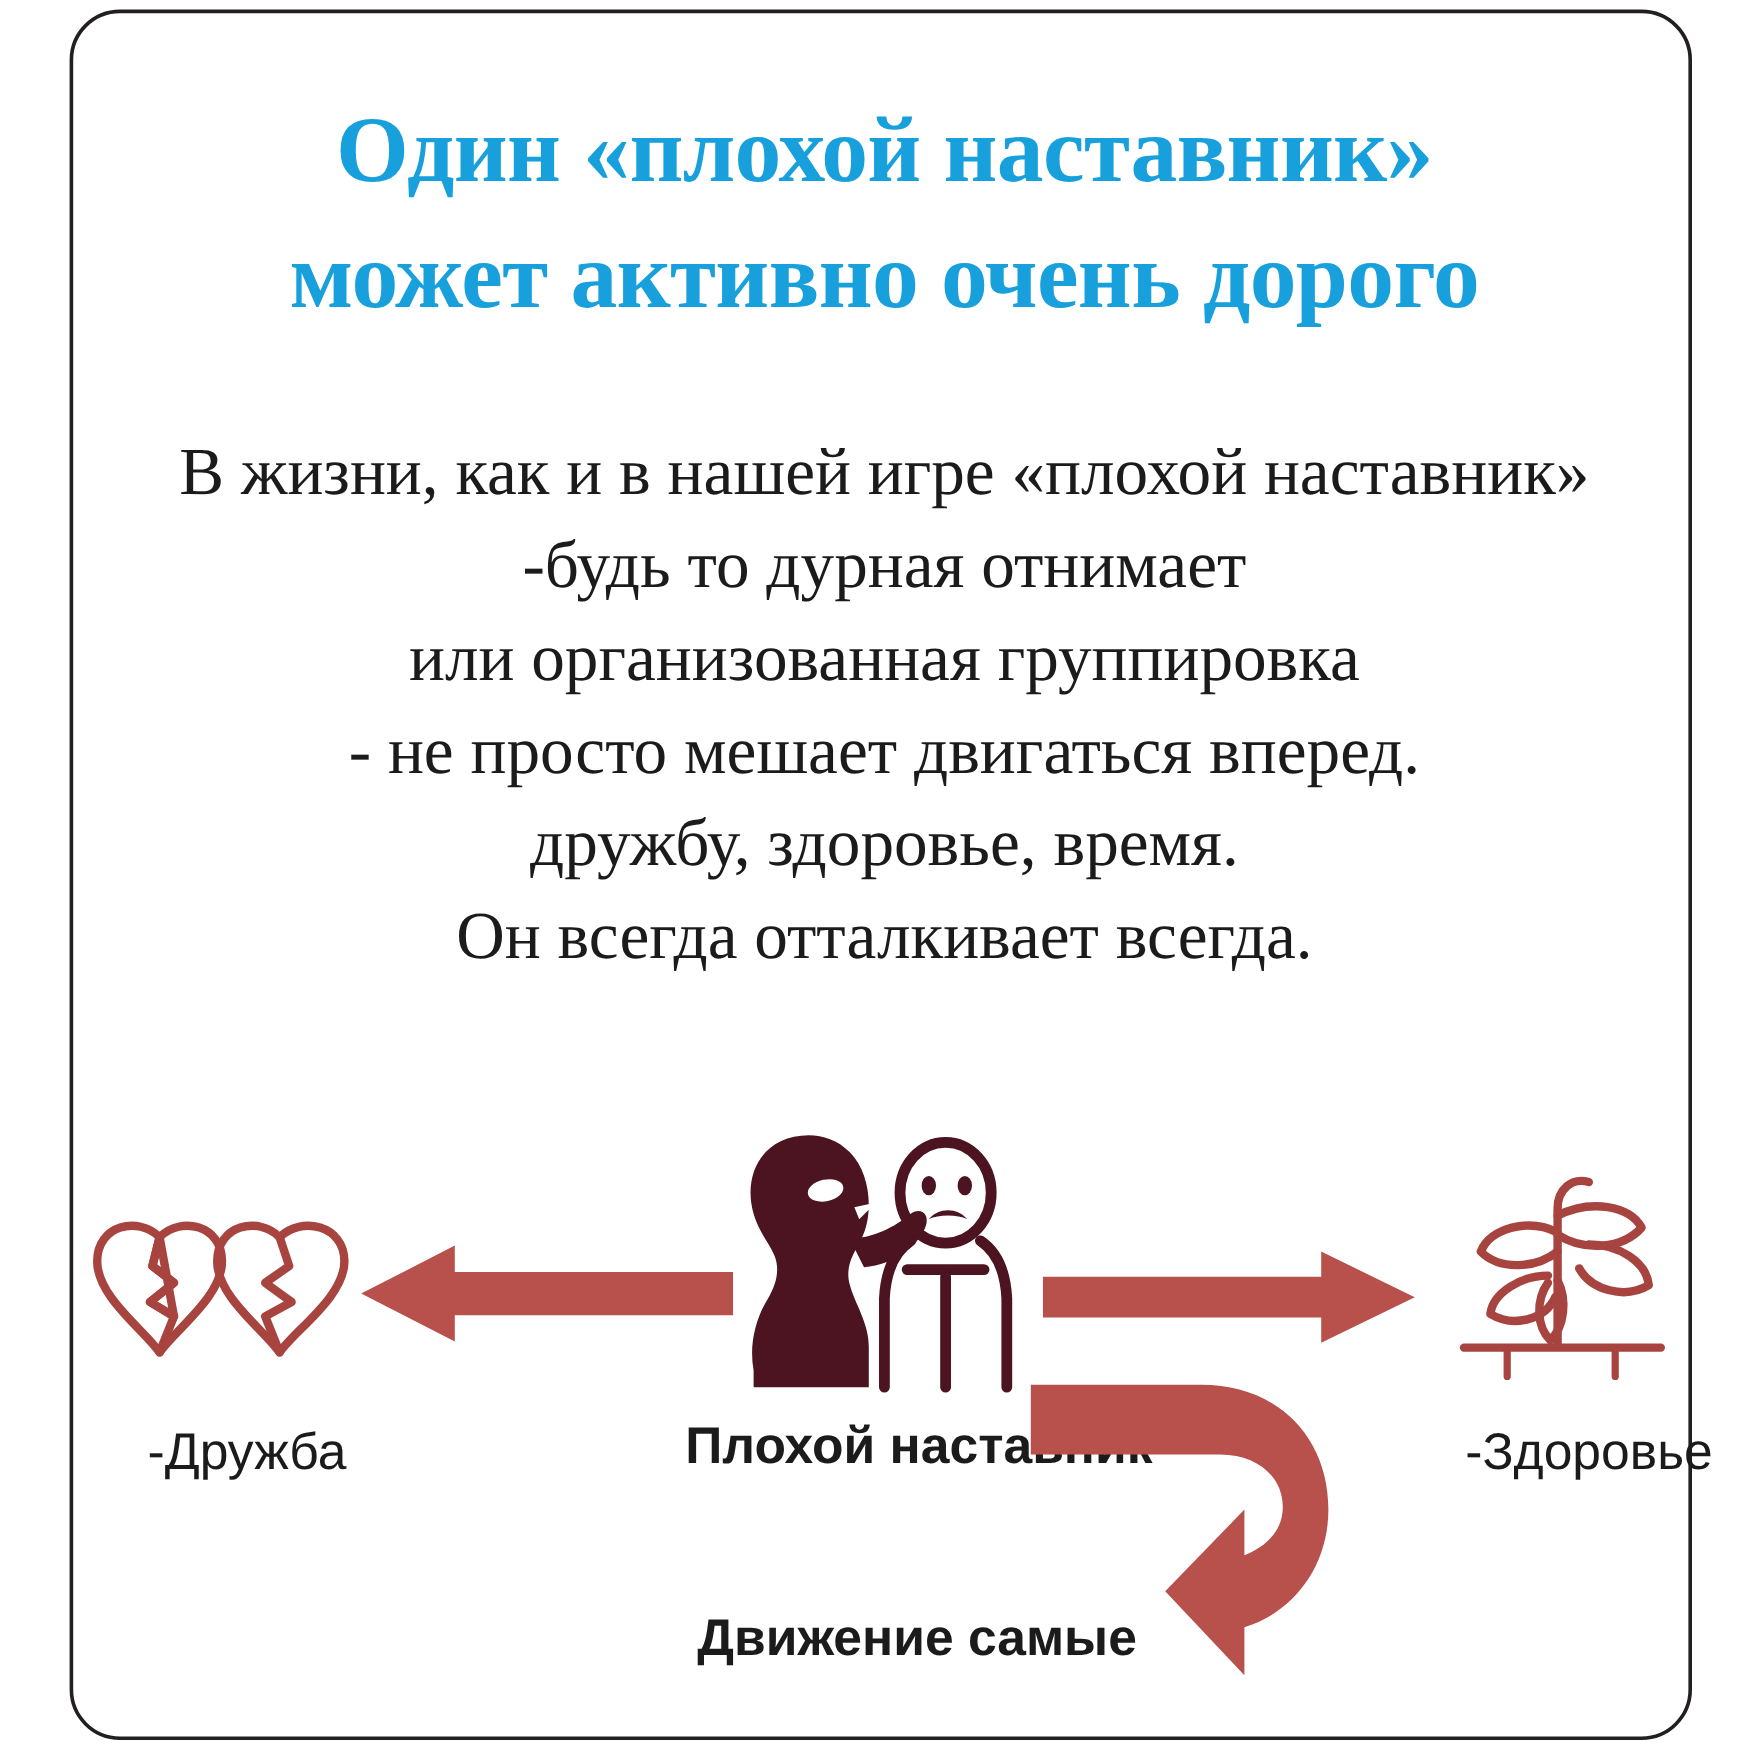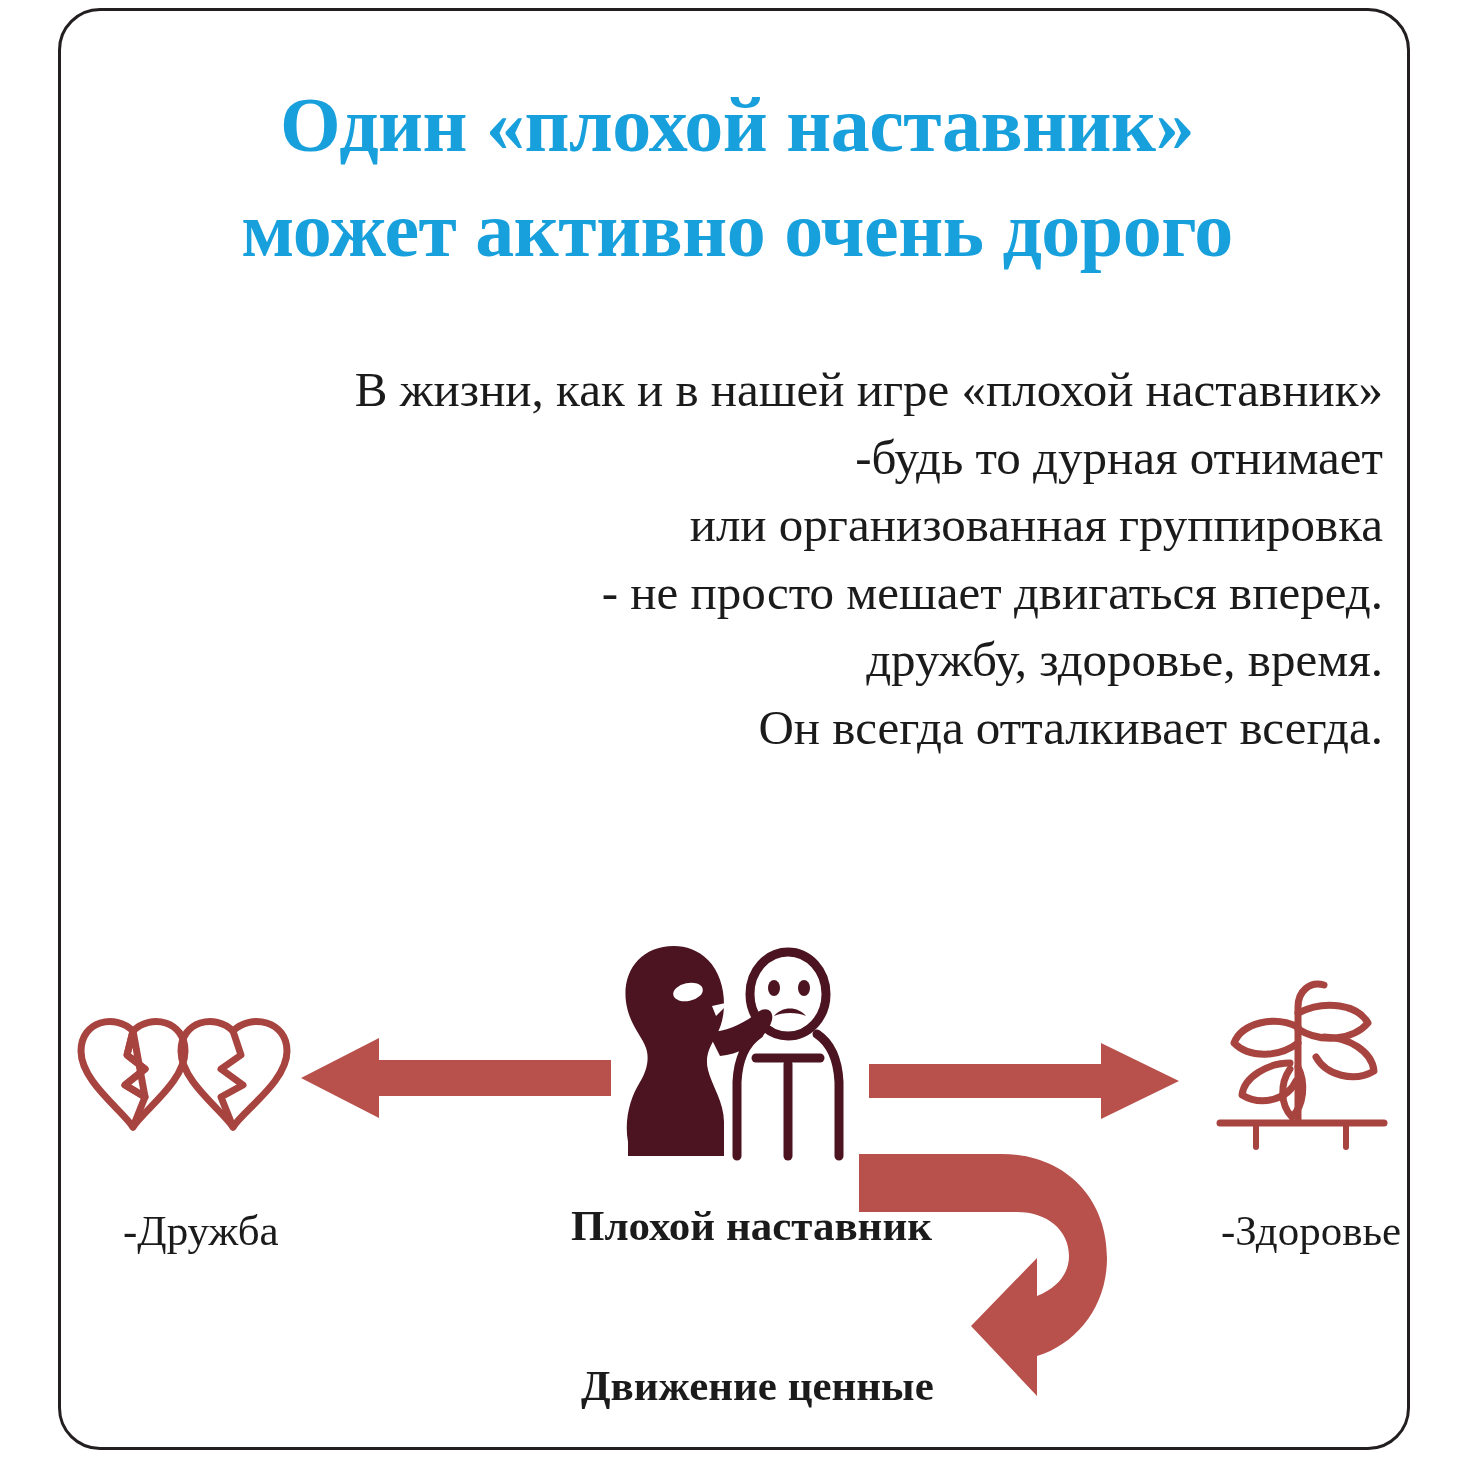--- a/index.html
+++ b/index.html
@@ -40,43 +40,42 @@
     letter-spacing: -0.5px;
   }
   #title .line { display: block; white-space: nowrap; }
 
   
   #body-text {
     position: absolute;
     left: 30px;
     top: 345px;
     width: 1292px;
-    text-align: right;
+    text-align: center;
     color: #1b1b1b;
     font-family: "Liberation Serif", serif;
-    font-size: 49px;
+    font-size: 56px;
     line-height: 1.38;
   }
   #body-text .line { display: block; white-space: nowrap; }
 
   
   #diagram {
     position: absolute;
     left: 0;
     top: 880px;
     width: 1352px;
     height: 560px;
   }
 
   .label {
     position: absolute;
-    font-family: Liberation Serif, serif;
+    font-family: Liberation Sans, sans-serif;
     color: #1b1b1b;
     white-space: nowrap;
-    margin-top: 20px;
   }
   .label.bold { font-weight: bold; }
 
   
   #icon-friendship {
     position: absolute;
     left: 10px;
     top: 110px;
     width: 230px;
     height: 150px;
@@ -226,16 +225,16 @@
         </g>
       </svg>
     </div>
     <div class="label" id="label-health">-Здоровье</div>
 
     <div id="arrow-back">
       <svg width="280" height="310" viewBox="0 0 280 310">
         <path d="M8 8 L150 8 C214 8 256 52 256 112 C256 160 226 198 186 210 L186 250 L120 180 L186 112 L186 150 C206 142 218 128 218 110 C218 84 196 66 166 66 L8 66 Z" fill="#B8504B" stroke="none" transform="translate(0,0) scale(1,1)"></path>
       </svg>
     </div>
-    <div class="label bold" id="label-back">Движение ценные</div>
+    <div class="label bold" id="label-back">Движение самые</div>
 
   </div>
 </div>
 
 </body></html>

